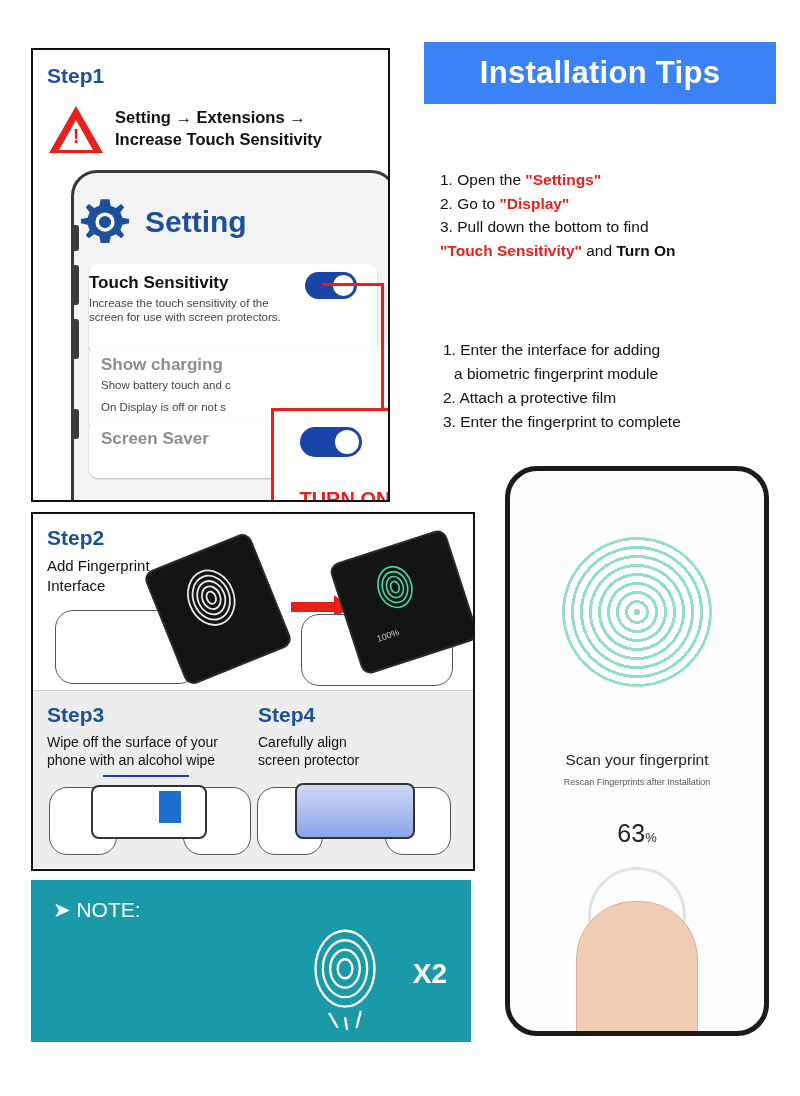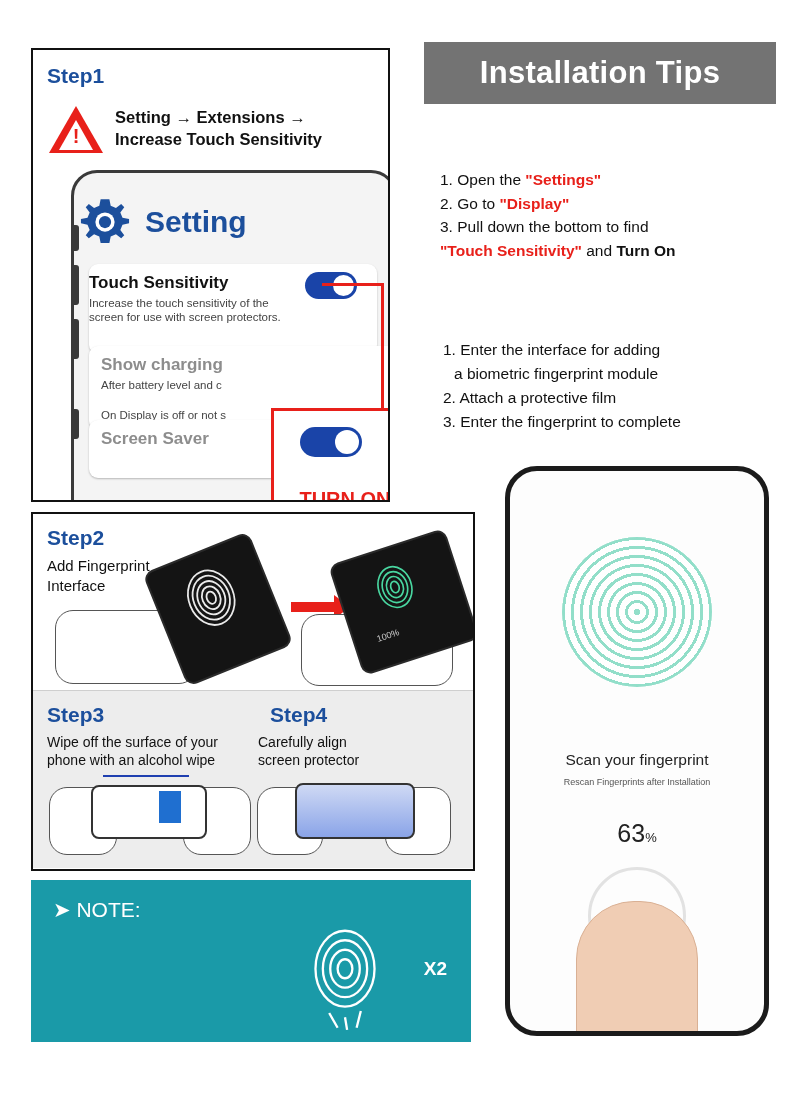--- a/index.html
+++ b/index.html
@@ -15,21 +15,21 @@
     overflow: hidden;
   }
 
   
   .header-banner {
     position: absolute;
     left: 424px;
     top: 42px;
     width: 352px;
     height: 62px;
-    background: #737373;
+    background: #3b82f6;
     display: flex;
     align-items: center;
     justify-content: center;
   }
   .header-banner .title {
     color: #ffffff;
     font-size: 31px;
     font-weight: bold;
     letter-spacing: 0.3px;
   }
@@ -257,21 +257,21 @@
   .lower-half {
     position: absolute;
     left: 0;
     top: 176px;
     width: 440px;
     height: 177px;
     background: #ededed;
     border-top: 1px solid #cfcfcf;
   }
   .s3-label { position: absolute; left: 14px; top: 12px; }
-  .s4-label { position: absolute; left: 225px; top: 12px; margin-left: 12px; }
+  .s4-label { position: absolute; left: 225px; top: 12px; }
   .s3-caption {
     position: absolute; left: 14px; top: 42px; width: 200px;
     font-size: 14px; color: #111; line-height: 1.3;
   }
   .s4-caption {
     position: absolute; left: 225px; top: 42px; width: 185px;
     font-size: 14px; color: #111; line-height: 1.3;
   }
   .hand {
     position: absolute;
@@ -337,21 +337,21 @@
   }
   .note-twice {
     color: #7cf06a;
     font-weight: bold;
     font-size: 19px;
   }
   .x2 {
     position: absolute;
     right: 24px;
     top: 78px;
-    font-size: 19px;
+    font-size: 28px;
     font-weight: bold;
     color: #ffffff;
   }
 
   
   .photo-phone {
     position: absolute;
     left: 505px;
     top: 466px;
     width: 254px;
@@ -492,22 +492,22 @@
     <div class="card-title">Touch Sensitivity</div>
     <div class="card-sub">Increase the touch sensitivity of the</div>
     <div class="card-sub" style="margin-top:0;">screen for use with screen protectors.</div>
   </div>
   <div class="toggle" style="left:272px; top:222px;">
     <div class="knob"></div>
   </div>
 
   <div class="card" style="top:296px; height:66px; padding:9px 12px;">
     <div class="card-title gray-text">Show charging</div>
-    <div class="card-sub">After battery level and c</div>
-    <div class="card-sub" style="margin-top:16px;">On Display is off or not s</div>
+    <div class="card-sub">Show battery touch and c</div>
+    <div class="card-sub" style="margin-top:8px;">On Display is off or not s</div>
   </div>
 
   <div class="card" style="top:370px; height:40px; padding:9px 12px;">
     <div class="card-title gray-text">Screen Saver</div>
   </div>
 
   <div class="lead-line-h" style="left:289px; top:233px; width:62px; height:3px;"></div>
   <div class="lead-line-h" style="left:348px; top:233px; width:3px; height:128px;"></div>
 
   <div class="callout">

